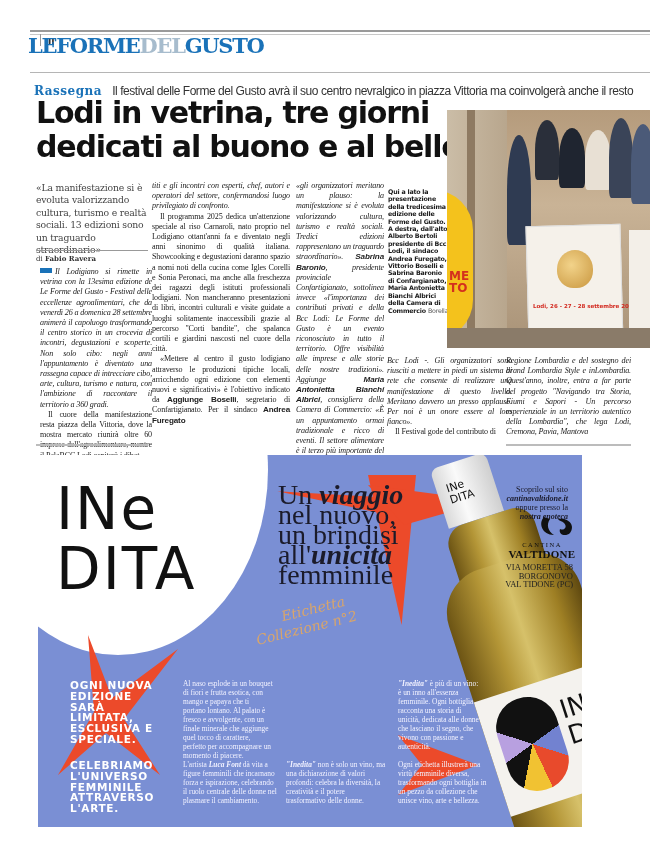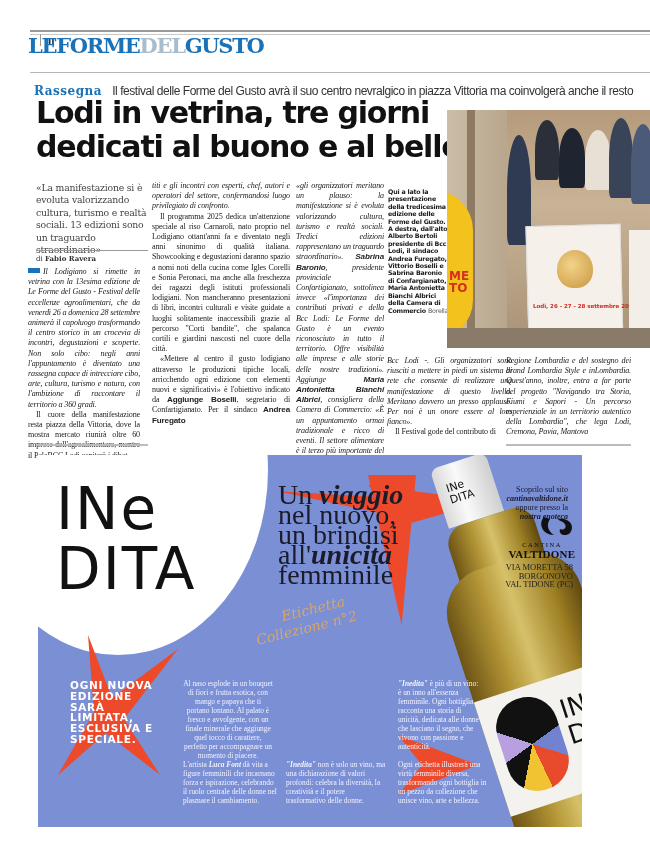--- a/index.html
+++ b/index.html
@@ -26,21 +26,21 @@
   .pq-rule { position: absolute; left: 36px; top: 250px; width: 112px; height: 1px; background: #999; }
   .byline { position: absolute; left: 36px; top: 254px; font-size: 7px; color: #333; font-family: "DejaVu Serif", serif; }
   .byline b { font-weight: bold; }
 
   .col { position: absolute; font-family: "Liberation Serif", serif; font-size: 8.1px; line-height: 10.2px; color: #222; text-align: justify; letter-spacing: -0.15px; }
   .col p { text-indent: 8px; }
   .col p.noind { text-indent: 0; font-style: italic; }
   .col b { font-family: "Liberation Sans", sans-serif; font-weight: bold; }
   .lead-square { display: inline-block; width: 12px; height: 5px; background: #1a72b8; margin-right: 3px; vertical-align: 1px; }
 
-  .col1 { left: 28px; top: 267px; width: 112px; }
+  .col1 { left: 40px; top: 267px; width: 112px; }
   .col2 { left: 152px; top: 181px; width: 138px; }
   .col3 { left: 296px; top: 181px; width: 140px; }
   .col4 { left: 387px; top: 356px; width: 125px; }
   .col5 { left: 506px; top: 356px; width: 125px; }
 
   .bottom-rule1 { position: absolute; left: 36px; top: 444px; width: 112px; height: 2px; background: #bcbcbc; }
   .bottom-rule2 { position: absolute; left: 506px; top: 444px; width: 125px; height: 2px; background: #bcbcbc; }
 
   .caption { position: absolute; left: 388px; top: 188px; width: 62px; font-family: "DejaVu Sans", sans-serif; font-size: 6.3px; line-height: 7.4px; font-weight: bold; color: #1a1a1a; letter-spacing: -0.2px; }
   .caption .credit { font-weight: normal; color: #555; }
@@ -214,19 +214,20 @@
     <span class="small">CANTINA</span>
     <span class="big">VALTIDONE</span>
   </div>
   <div class="address">
     <div>VIA MORETTA 58</div>
     <div>BORGONOVO</div>
     <div>VAL TIDONE (PC)</div>
   </div>
 
   <div class="ad-block" style="left:32px;top:225px;width:100px;">Ogni nuova edizione sarà limitata, esclusiva e speciale.</div>
-
-  <div class="ad-copy" style="left:145px;top:224px;width:90px;text-align:center;">Al naso esplode in un bouquet di fiori e frutta esotica, con mango e papaya che ti portano lontano. Al palato è fresco e avvolgente, con un finale minerale che aggiunge quel tocco di carattere, perfetto per accompagnare un momento di piacere.</div>
+  <div class="ad-block" style="left:32px;top:305px;width:100px;">Celebriamo l'universo femminile attraverso l'arte.</div>
+
+  <div class="ad-copy" style="left:145px;top:224px;width:90px;">Al naso esplode in un bouquet di fiori e frutta esotica, con mango e papaya che ti portano lontano. Al palato è fresco e avvolgente, con un finale minerale che aggiunge quel tocco di carattere, perfetto per accompagnare un momento di piacere.</div>
   <div class="ad-copy" style="left:145px;top:305px;width:95px;"><span>L'artista </span><i>Luca Font</i><span> dà vita a figure femminili che incarnano forza e ispirazione, celebrando il ruolo centrale delle donne nel plasmare il cambiamento.</span></div>
   <div class="ad-copy" style="left:360px;top:224px;width:85px;"><i>"Inedita"</i><span> è più di un vino: è un inno all'essenza femminile. Ogni bottiglia racconta una storia di unicità, dedicata alle donne che lasciano il segno, che vivono con passione e autenticità.</span></div>
   <div class="ad-copy" style="left:248px;top:305px;width:100px;"><i>"Inedita"</i><span> non è solo un vino, ma una dichiarazione di valori profondi: celebra la diversità, la creatività e il potere trasformativo delle donne.</span></div>
   <div class="ad-copy" style="left:360px;top:305px;width:95px;">Ogni etichetta illustrerà una virtù femminile diversa, trasformando ogni bottiglia in un pezzo da collezione che unisce vino, arte e bellezza.</div>
 </div>
 
 </body></html>

